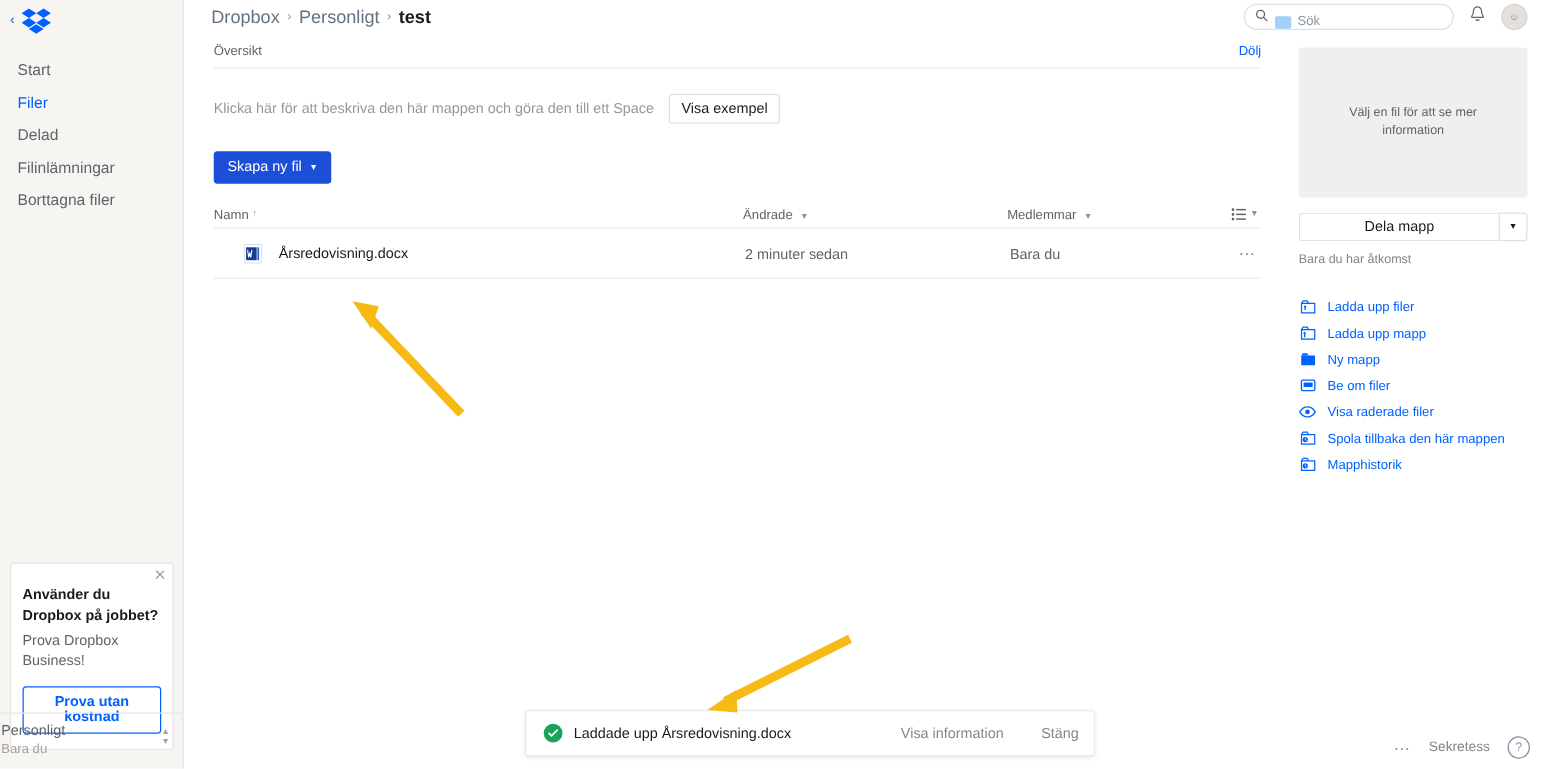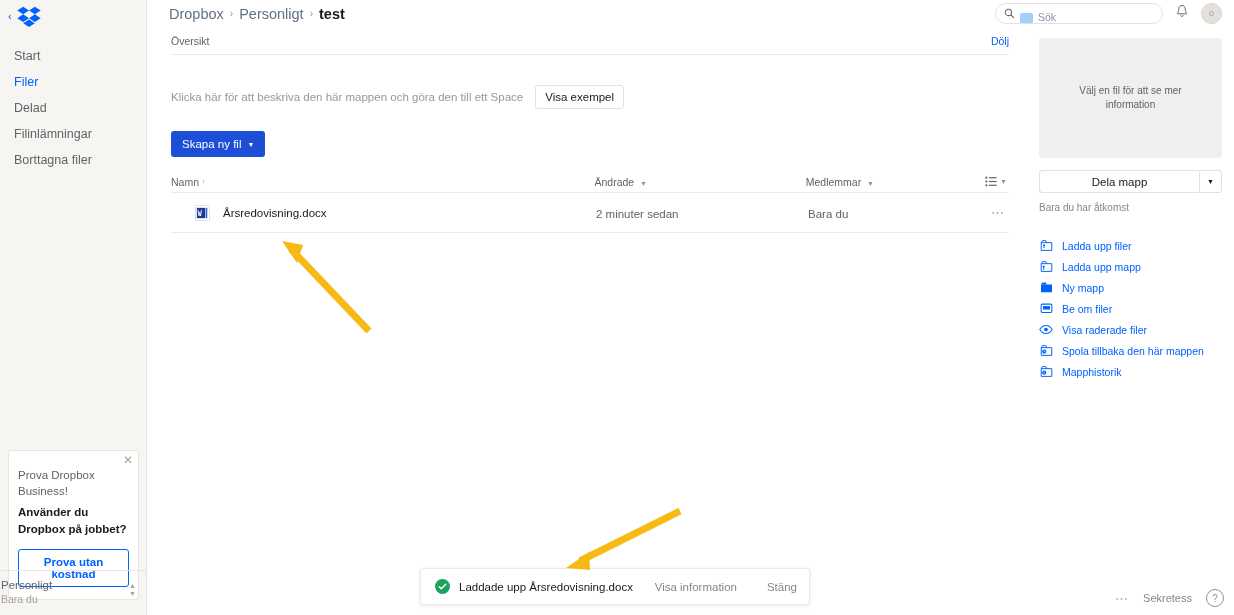--- a/index.html
+++ b/index.html
@@ -136,21 +136,21 @@
   #overview-bar {
     margin: 0 18px 0 24px;
     height: 28px;
     border-bottom: 1px solid #eceae7;
     display: flex; align-items: center; justify-content: space-between;
   }
   #overview-label { font-size: 10.5px; color: #5f6368; }
   #overview-hide { font-size: 10.5px; color: #0061fe; cursor: pointer; }
 
   #describe-row {
-    margin: 30px 0 0 24px;
+    margin: 20px 0 0 24px;
     display: flex; align-items: center; gap: 12px;
   }
   #describe-text { font-size: 11.5px; color: #9b9691; }
   #describe-btn {
     border: 1px solid #dfe1e6; border-radius: 3px;
     background: #fff; color: #1e1919;
     font-family: "Liberation Sans", sans-serif;
     font-size: 11.5px; padding: 5px 9px; cursor: pointer;
   }
 
@@ -240,21 +240,21 @@
   #help-circle {
     width: 18px; height: 18px; border-radius: 50%;
     border: 1.3px solid #8b95a1; color: #8b95a1;
     font-size: 10px; display: flex; align-items: center; justify-content: center;
     cursor: pointer;
   }
 
   
   #toast {
     position: absolute; left: 420px; top: 568px;
-    width: 390px; height: 37px;
+    width: 456px; height: 37px;
     background: #ffffff;
     border: 1px solid #eceae7;
     border-radius: 3px;
     box-shadow: 0 1px 4px rgba(0,0,0,0.09);
     display: flex; align-items: center;
     padding: 0 12px 0 14px;
   }
   #toast-check {
     width: 15px; height: 15px; border-radius: 50%;
     background: #1ca35b; flex: none;
@@ -294,22 +294,22 @@
     <div class="nav-item">
       <span>Filinlämningar</span>
     </div>
     <div class="nav-item">
       <span>Borttagna filer</span>
     </div>
   </div>
 
   <div id="promo">
     <span id="promo-close">✕</span>
+    <div id="promo-title">Använder du Dropbox på jobbet?</div>
     <div id="promo-sub">Prova Dropbox Business!</div>
-    <div id="promo-title">Använder du Dropbox på jobbet?</div>
     <button id="promo-btn">Prova utan kostnad</button>
   </div>
 
   <div id="acct">
     <div>
       <div id="acct-name">Personligt</div>
       <div id="acct-sub">Bara du</div>
     </div>
     <span class="spin-arrows">
       <span>▲</span>

